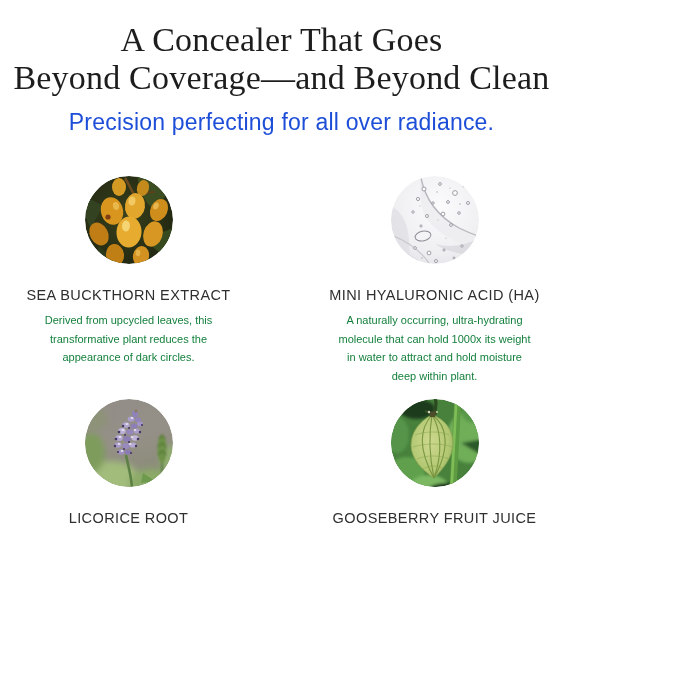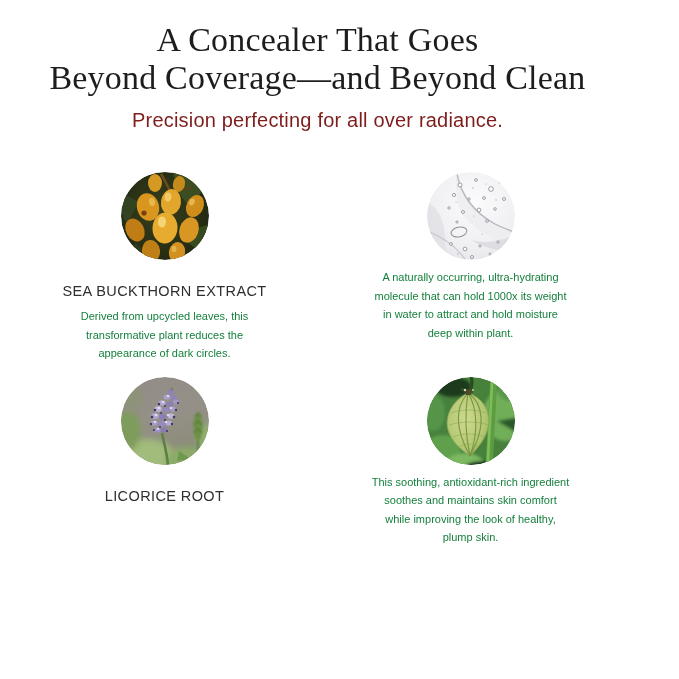--- a/index.html
+++ b/index.html
@@ -1,35 +1,35 @@
 <!DOCTYPE html>
 <html><head>
 <meta charset="utf-8">
 <style>
   html,body{margin:0;padding:0;}
   body{
     width:679px;height:679px;background:#ffffff;
     font-family:"Liberation Sans", sans-serif;
     -webkit-font-smoothing:antialiased;
   }
-  .page{width:563px;height:679px;overflow:hidden;background:#ffffff;margin-left:36px;}
+  .page{width:563px;height:679px;overflow:hidden;background:#ffffff;}
   .header{text-align:center;padding-top:21px;}
   .title{
     font-family:"Liberation Serif", serif;
     font-weight:400;
     font-size:34px;
     line-height:38px;
     letter-spacing:0.2px;
     color:#1d1d1d;
     margin:0;
     white-space:pre-line;
   }
   .subtitle{
-    font-size:20px;
-    color:#7f1d1d;
+    font-size:23px;
+    color:#1d4ed8;
     margin:12px 0 0;
     letter-spacing:0.2px;
   }
   .grid{
     display:grid;
     grid-template-columns:306px 306px;
     justify-content:center;
     row-gap:14px;
     margin-top:40px;
     align-items:start;
@@ -163,20 +163,21 @@
               <circle cx="69" cy="28" r="0.7"></circle>
                 <circle cx="47" cy="44" r="0.6"></circle>
               <circle cx="29" cy="30" r="0.6"></circle>
                 <circle cx="55" cy="62" r="0.6"></circle>
               <circle cx="31" cy="82" r="0.7"></circle>
                 <circle cx="58" cy="88" r="0.6"></circle>
             </g>
           </g>
         </svg>
       </span>
+      <h3>MINI HYALURONIC ACID (HA)</h3>
       <p>A naturally occurring, ultra-hydrating
 molecule that can hold 1000x its weight
 in water to attract and hold moisture
 deep within plant.</p>
     </div>
 
     <div class="card">
       <span class="photo">
         <svg width="88" height="88" viewBox="0 0 88 88" aria-hidden="true">
           <defs>
@@ -309,20 +310,17 @@
               <path d="M22,48 C34,44 52,44 61,48"></path>
               <path d="M26,60 C34,56 50,56 58,60"></path>
               <path d="M32,70 C38,66 48,66 52,70"></path>
             </g>
             <path d="M38,13 L45,12 L44,18 L39,18 Z" fill="#4c4c2a"></path>
             <circle cx="38" cy="13" r="1.2" fill="#d8dcc0"></circle>
             <circle cx="46" cy="13" r="1" fill="#c8d0aa"></circle>
           </g>
         </svg>
       </span>
-      <p>This soothing, antioxidant-rich ingredient
-soothes and maintains skin comfort
-while improving the look of healthy,
-plump skin.</p>
+      <h3>GOOSEBERRY FRUIT JUICE</h3>
     </div>
 
   </div>
 </div>
 
 </body></html>

